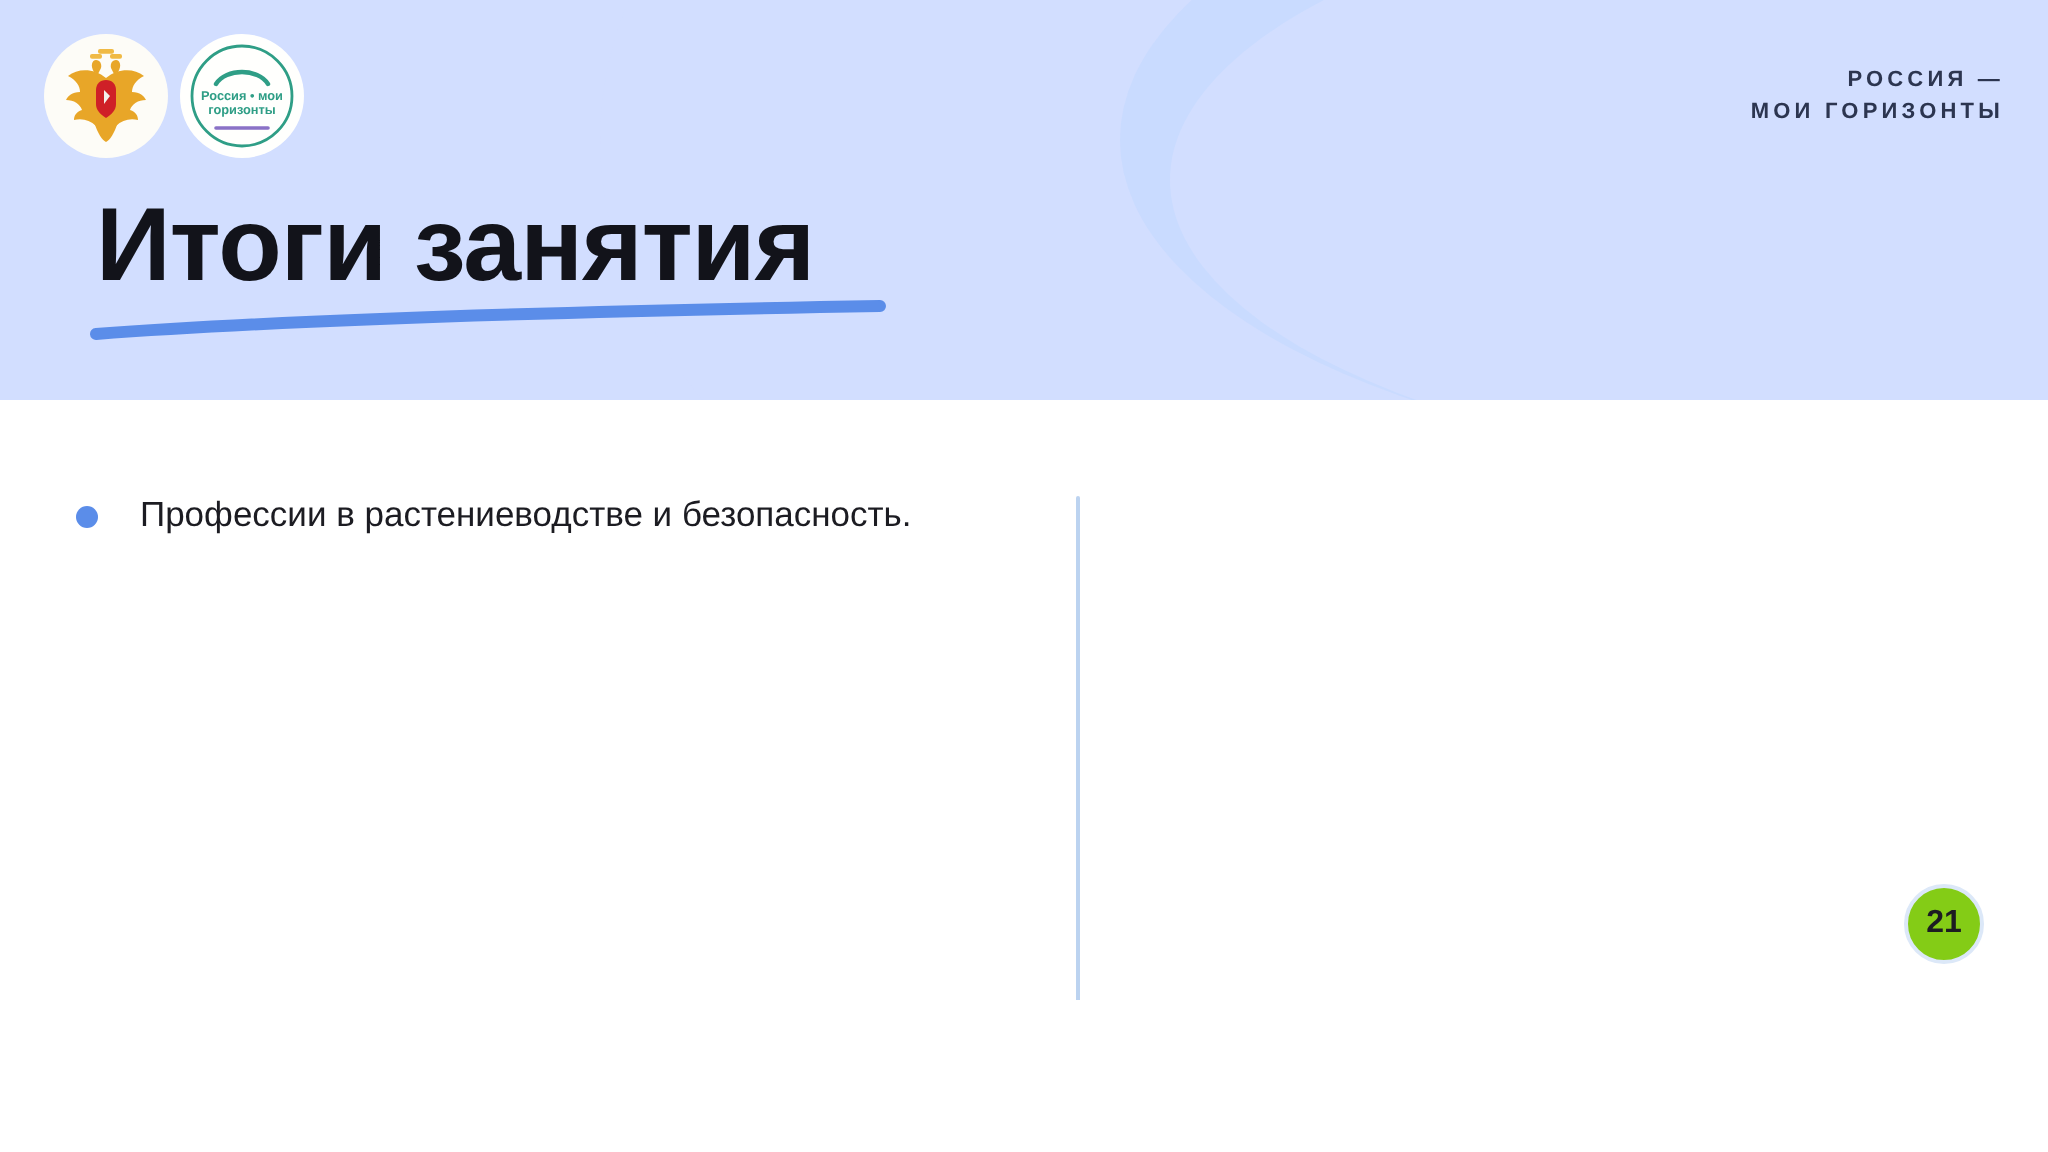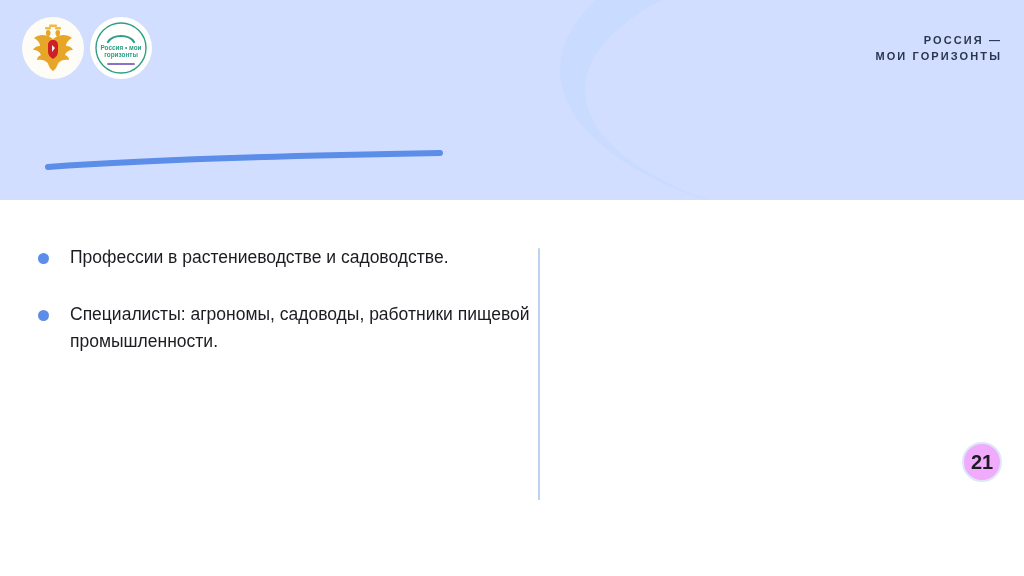--- a/index.html
+++ b/index.html
@@ -167,31 +167,31 @@
     font-size: 17.5px;
     line-height: 27px;
     color: #1c1c22;
     font-weight: 400;
   }
   .bullet-text .lead { font-weight: 700; }
 
   
   .page-badge {
     position: absolute;
-    right: 22px;
+    right: 32px;
     bottom: 18px;
     width: 36px;
     height: 36px;
     border-radius: 50%;
     border: 2px solid #dce8f8;
-    background: #f0abfc;
+    background: #84cc16;
     display: flex;
     align-items: center;
     justify-content: center;
-    font-size: 20px;
+    font-size: 16px;
     font-weight: 700;
     color: #1c1c22;
   }
 </style>
 </head>
 <body>
 
 <div class="slide">
 
   <div class="header">
@@ -236,45 +236,40 @@
         <text x="28" y="37" text-anchor="middle" font-family="Liberation Sans, sans-serif" font-size="6.4" font-weight="700" fill="#2f9e86">горизонты</text>
         <path d="M15 44 L41 44" stroke="#8a72c6" stroke-width="1.8" stroke-linecap="round"></path>
       </svg>
     </div>
 
   </div>
 
   <div class="brand-caption">РОССИЯ —
 МОИ ГОРИЗОНТЫ</div>
 
+  <div class="title">Итоги занятия</div>
 
   <svg class="title-underline" viewBox="0 0 400 22" aria-hidden="true">
     <path d="M4 17 C110 9 280 5 396 3" fill="none" stroke="#5b8de9" stroke-width="6" stroke-linecap="round"></path>
   </svg>
 
   <div class="body-area">
 
     <div class="divider"></div>
 
     <div class="col col-left">
 
       <div class="bullet-row">
         <span class="dot align-top"></span>
         <div class="bullet-text">
-          <span class="lead"></span><span>Профессии в растениеводстве и садоводстве.</span>
+          <span class="lead"></span><span>Профессии в растениеводстве и безопасность.</span>
         </div>
       </div>
 
 
-      <div class="bullet-row">
-        <span class="dot align-top"></span>
-        <div class="bullet-text">
-          <span class="lead"></span><span>Специалисты: агрономы, садоводы, работники пищевой промышленности.</span>
-        </div>
-      </div>
 
     </div>
 
 
   </div>
 
   <div class="page-badge">21</div>
 
 </div>
 

